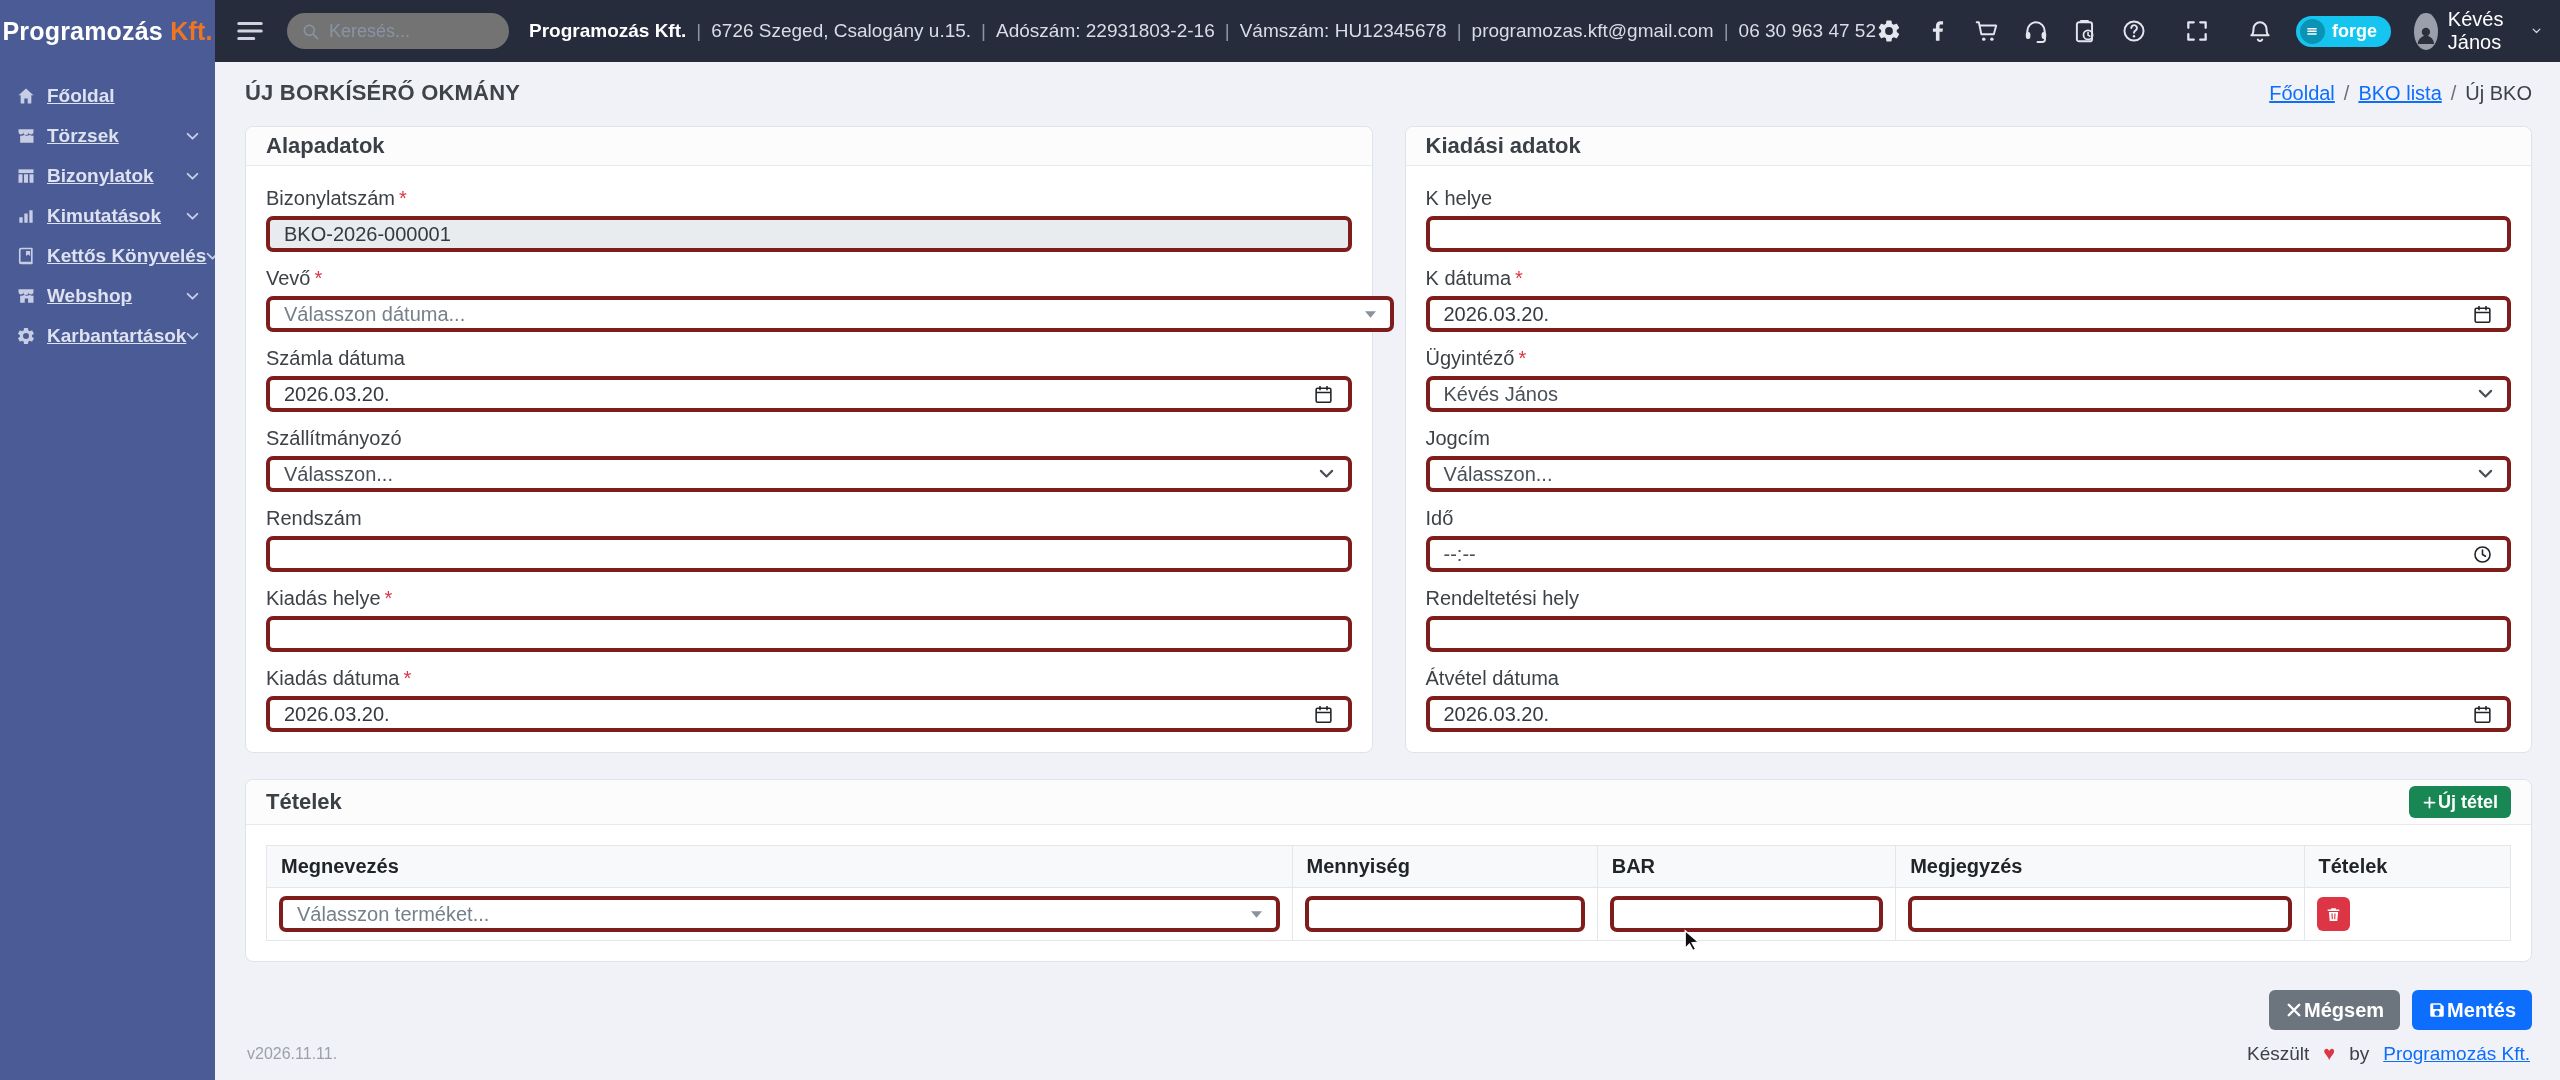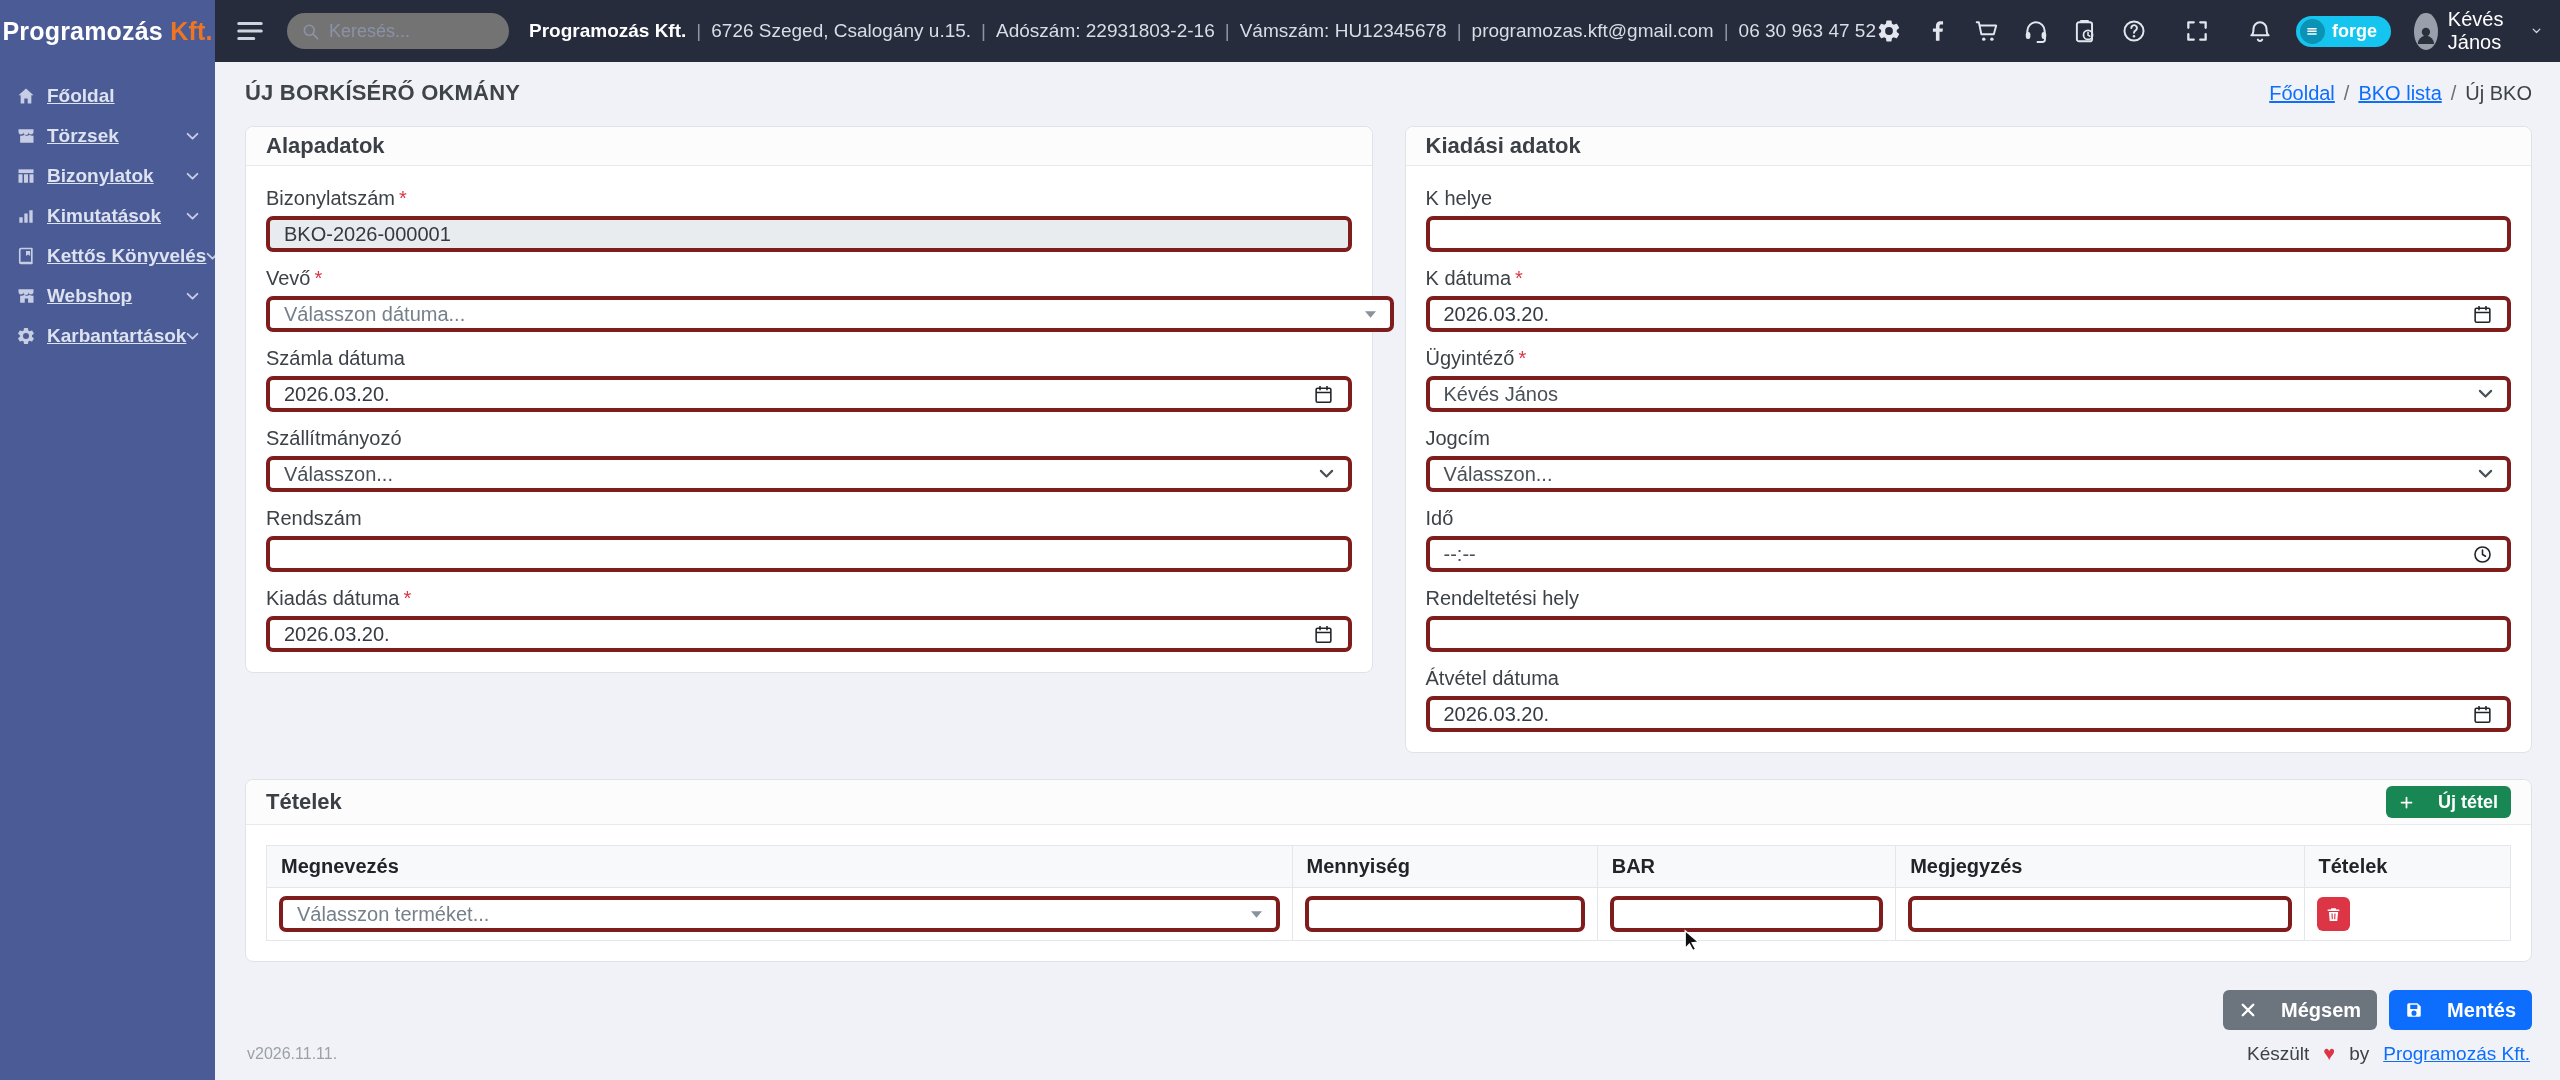--- a/index.html
+++ b/index.html
@@ -79,21 +79,21 @@
   .readonly { background:#e9ecef; }
   .ph { color:#75808a; }
   .selval { color:#495057; }
   .icr { width:21px; height:21px; color:#212529; flex:none; }
   .caret-thin { width:15px; height:10px; color:#495057; flex:none; }
   .caret-fill { width:11px; height:7px; color:#8a929b; flex:none; }
   .overflow-sel { width:calc(100% + 42px); position:relative; z-index:2; background:#fff; }
 
   
   .items-card { margin-top:26px; }
-  .btn { display:inline-flex; align-items:center; gap:24px; border:none; border-radius:6px;
+  .btn { display:inline-flex; align-items:center; gap:1px; border:none; border-radius:6px;
     color:#fff; cursor:pointer; font-family:inherit; font-weight:600; }
   .btn svg { flex:none; }
   .btn-green { background:#198754; font-size:18px; padding:6px 13px; height:32px; }
   .btn-green svg { width:15px; height:15px; }
   .itable { width:100%; border-collapse:collapse; }
   .itable th { text-align:left; background:#f8f9fa; border:1px solid #e3e6ea; font-size:20px;
     font-weight:700; color:#212529; padding:9px 14px; }
   .itable td { border:1px solid #e3e6ea; padding:8px 12px; vertical-align:middle; background:#fff; }
   .btn-del { width:33px; height:34px; background:#dc3545; border:none; border-radius:6px;
     color:#fff; display:inline-flex; align-items:center; justify-content:center; cursor:pointer; }
@@ -391,20 +391,24 @@
           <span class="flabel">Szállítmányozó</span>
           <div class="ctl">
             <span class="selval">Válasszon...</span>
             <svg class="caret-thin">
                 <use href="#i-caret"></use>
               </svg>
           </div>
         </div>
         <div class="fg">
           <span class="flabel">Rendszám</span>
+          <input class="ctl" type="text" style="">
+        </div>
+        <div class="fg">
+          <span class="flabel"><span>Kiadás helye</span><span class="req">*</span></span>
           <input class="ctl" type="text" style="">
         </div>
         <div class="fg">
           <span class="flabel"><span>Kiadás dátuma</span><span class="req">*</span></span>
           <div class="ctl">
             <span>2026.03.20.</span>
             <svg class="icr">
                 <use href="#i-cal"></use>
               </svg>
           </div>

